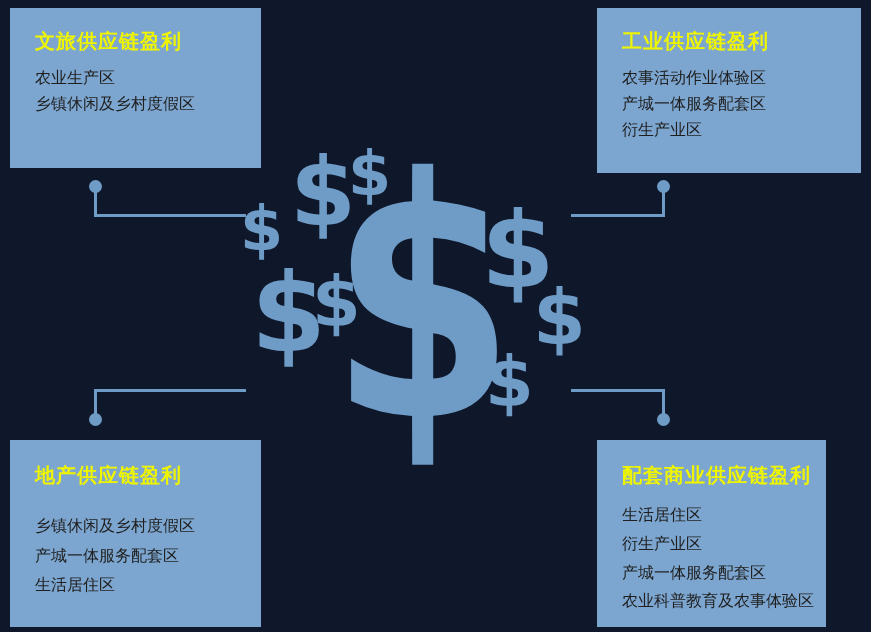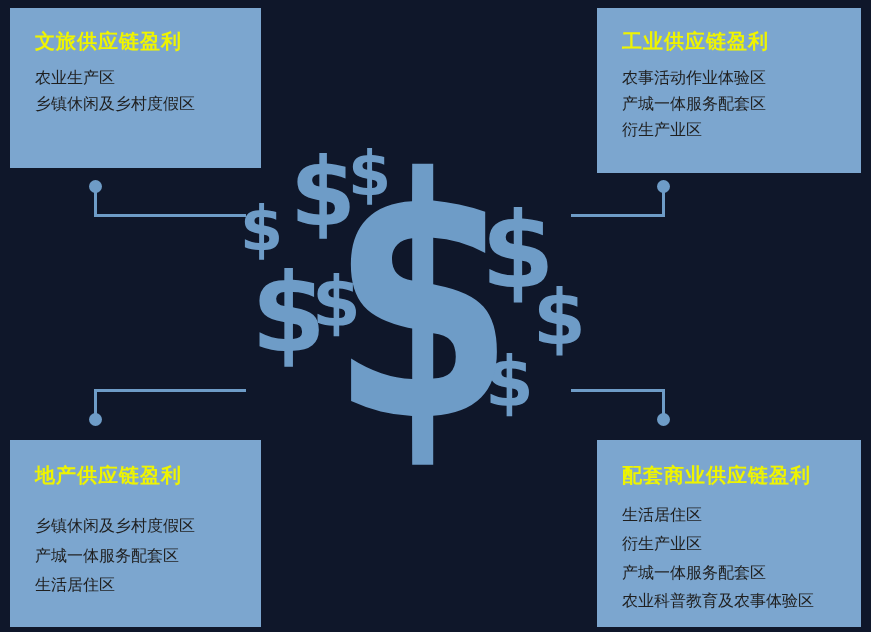--- a/index.html
+++ b/index.html
@@ -15,21 +15,21 @@
 
   
   .panel {
     position: absolute;
     background: var(--panel-blue, #7CA6CF);
     padding: 20px 14px 0 25px;
   }
   .panel-tl { left: 10px;  top: 8px;   width: 251px; height: 160px; }
   .panel-tr { left: 597px; top: 8px;   width: 264px; height: 165px; }
   .panel-bl { left: 10px;  top: 440px; width: 251px; height: 187px; padding-top: 22px; }
-  .panel-br { left: 597px; top: 440px; width: 264px; height: 187px; padding-top: 22px; }
+  .panel-br { left: 597px; top: 440px; width: 229px; height: 187px; padding-top: 22px; }
 
   .panel-title {
     color: var(--title-yellow, #EFF400);
     font-size: 20px;
     font-weight: bold;
     letter-spacing: 1px;
     white-space: nowrap;
   }
   .panel-items { margin-top: 10px; }
   .panel-item {

